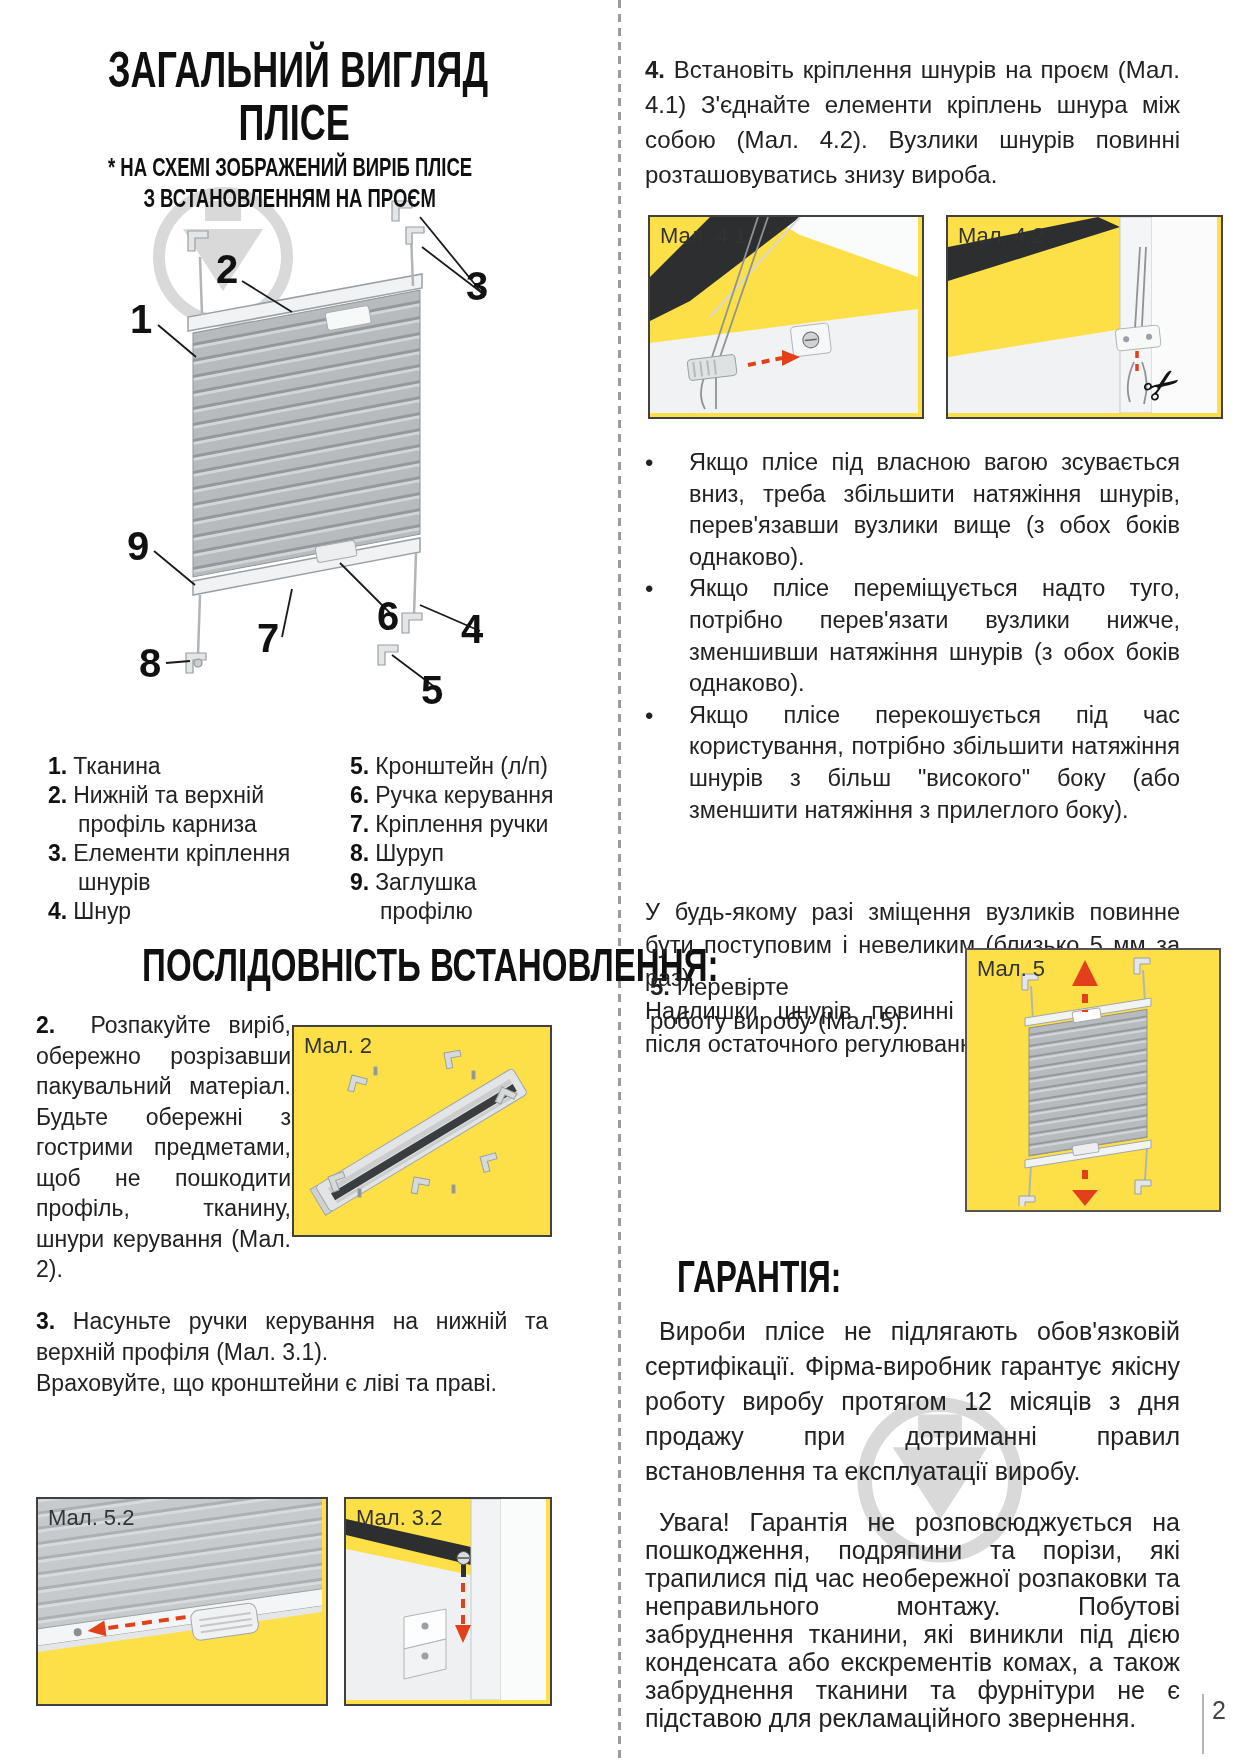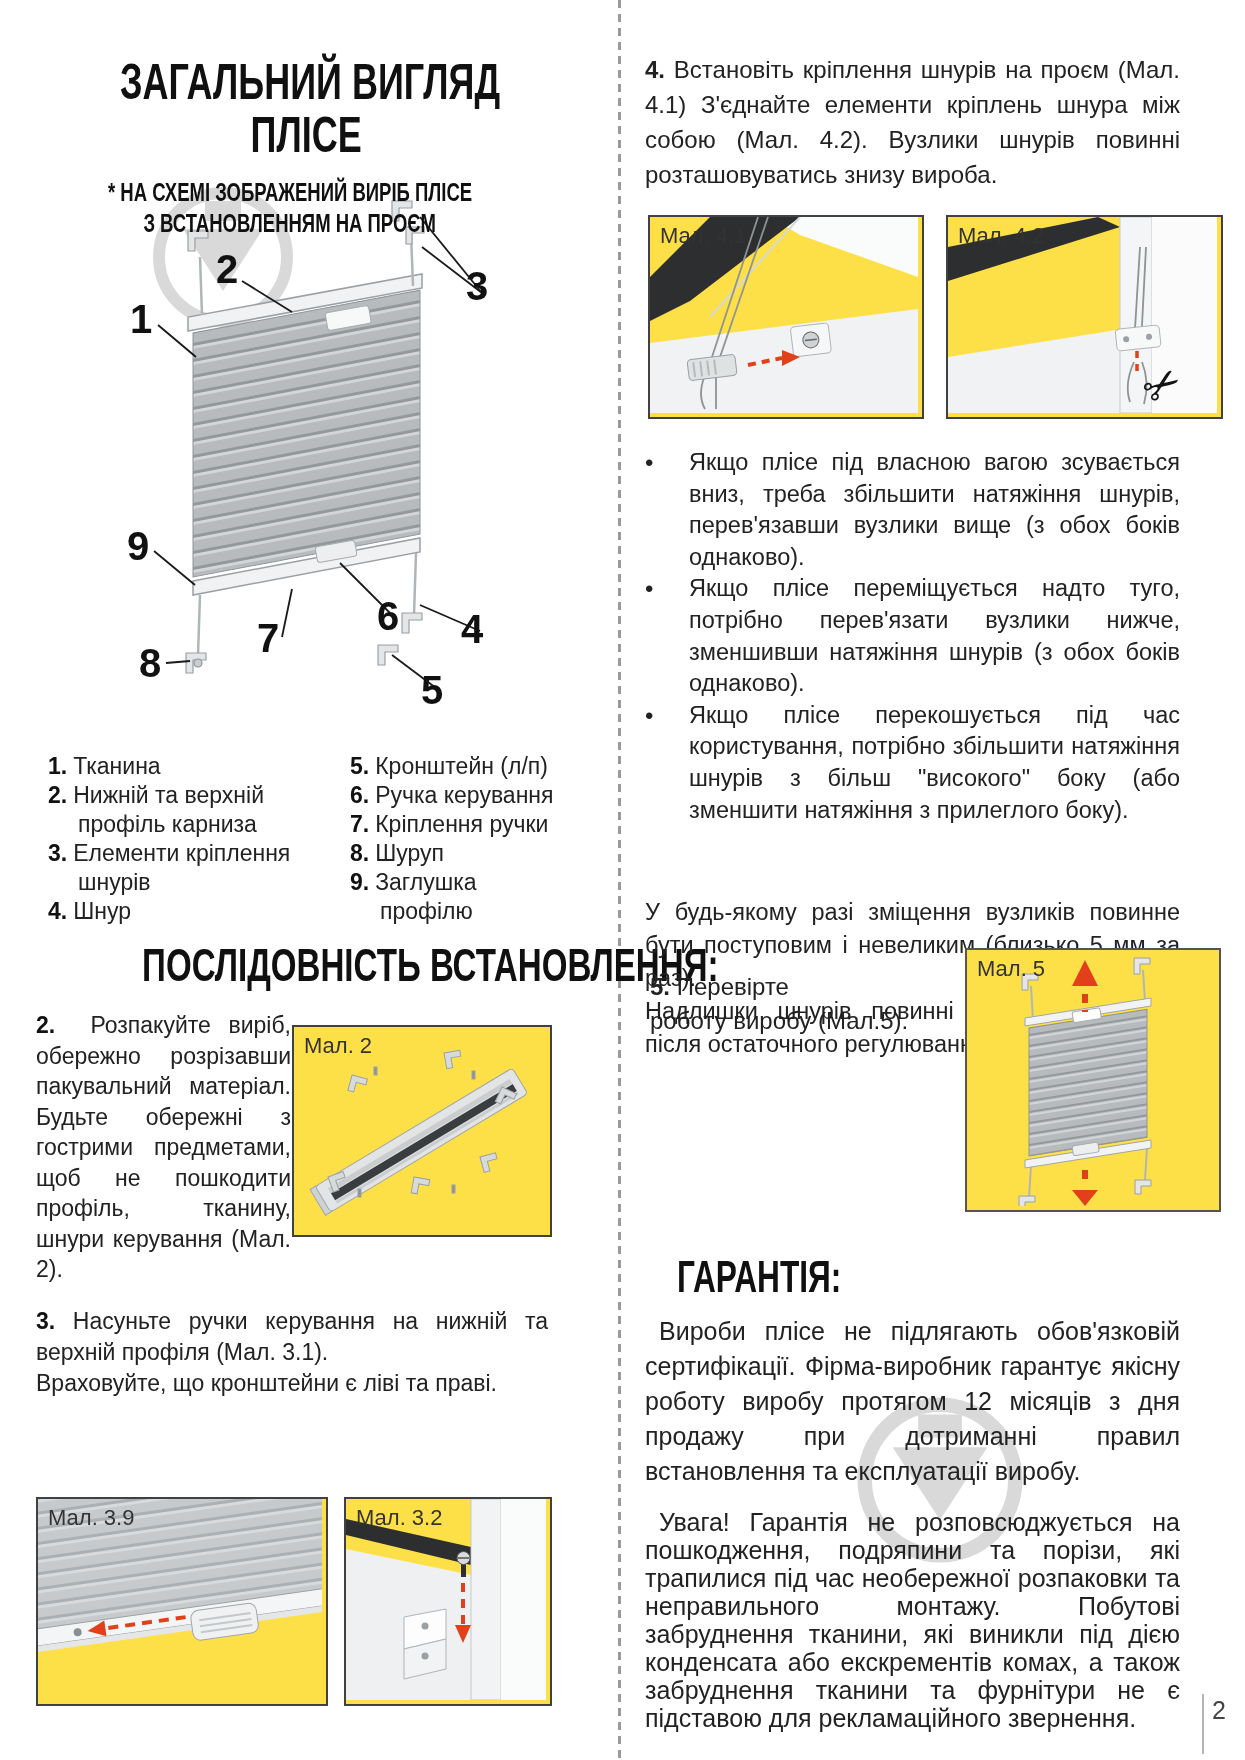--- a/index.html
+++ b/index.html
@@ -33,30 +33,30 @@
   
   .fig{position:absolute;border:2px solid #414141;background:#fde047;}
   .fig-label{position:absolute;left:10px;top:6px;font-size:22px;color:#333;z-index:2;}
   .fig svg{position:absolute;left:0;top:0;}
   
   .callout{position:absolute;font-size:40px;font-weight:700;color:#111;line-height:42px;}
   
   .pgline{position:absolute;left:1202px;top:1694px;width:2px;height:60px;background:#b5b5b5;}
   .pgnum{position:absolute;left:1212px;top:1696px;font-size:25px;color:#444;}
   .wm{position:absolute;z-index:0;}
-  .txt-layer{z-index:1;margin-top:25px;}
+  .txt-layer{z-index:1;}
 </style>
 </head>
 <body>
 
 <div class="page">
 
   <div class="divider"></div>
 
-  <h1 class="abs" style="left:30px;top:40px;width:520px;margin:16px;">
+  <h1 class="abs" style="left:30px;top:40px;width:520px;margin:4px;">
     <span class="title-line"><span class="cond">ЗАГАЛЬНИЙ ВИГЛЯД</span></span>
     <span class="title-line"><span class="cond">ПЛІСЕ</span></span>
   </h1>
 
   <div class="abs txt-layer" style="left:30px;top:152px;width:520px;">
     <span class="subtitle-line"><span class="cond" style="transform:scaleX(.74);">* НА СХЕМІ ЗОБРАЖЕНИЙ ВИРІБ ПЛІСЕ</span></span>
     <span class="subtitle-line"><span class="cond" style="transform:scaleX(.74);">З ВСТАНОВЛЕННЯМ НА ПРОЄМ</span></span>
   </div>
 
   <div class="abs" style="left:30px;top:185px;width:520px;height:535px;">
@@ -177,21 +177,21 @@
       </g>
     </svg>
   </div>
 
   <div class="abs body-txt" style="left:36px;top:1306px;width:512px;line-height:31px;">
     <p style="margin:0;"><b>3.</b> <span>Насуньте ручки керування на нижній та верхній профіля (Мал. 3.1).</span></p>
     <p style="margin:0;">Враховуйте, що кронштейни є ліві та праві.</p>
   </div>
 
   <div class="fig" style="left:36px;top:1497px;width:288px;height:205px;">
-    <span class="fig-label">Мал. 3.9</span>
+    <span class="fig-label">Мал. 5.2</span>
     <svg width="284" height="201" viewBox="0 0 284 201">
       <defs>
         <pattern id="plB" width="20" height="15" patternUnits="userSpaceOnUse">
           <rect width="20" height="15" fill="#c6cacc"></rect>
           <rect y="9" width="20" height="3" fill="#aab0b3"></rect>
           <rect y="12" width="20" height="3" fill="#d8dbdd"></rect>
         </pattern>
       </defs>
       <g transform="rotate(-8 140 100)">
         <rect x="-30" y="-50" width="360" height="160" fill="url(#plB)"></rect>

